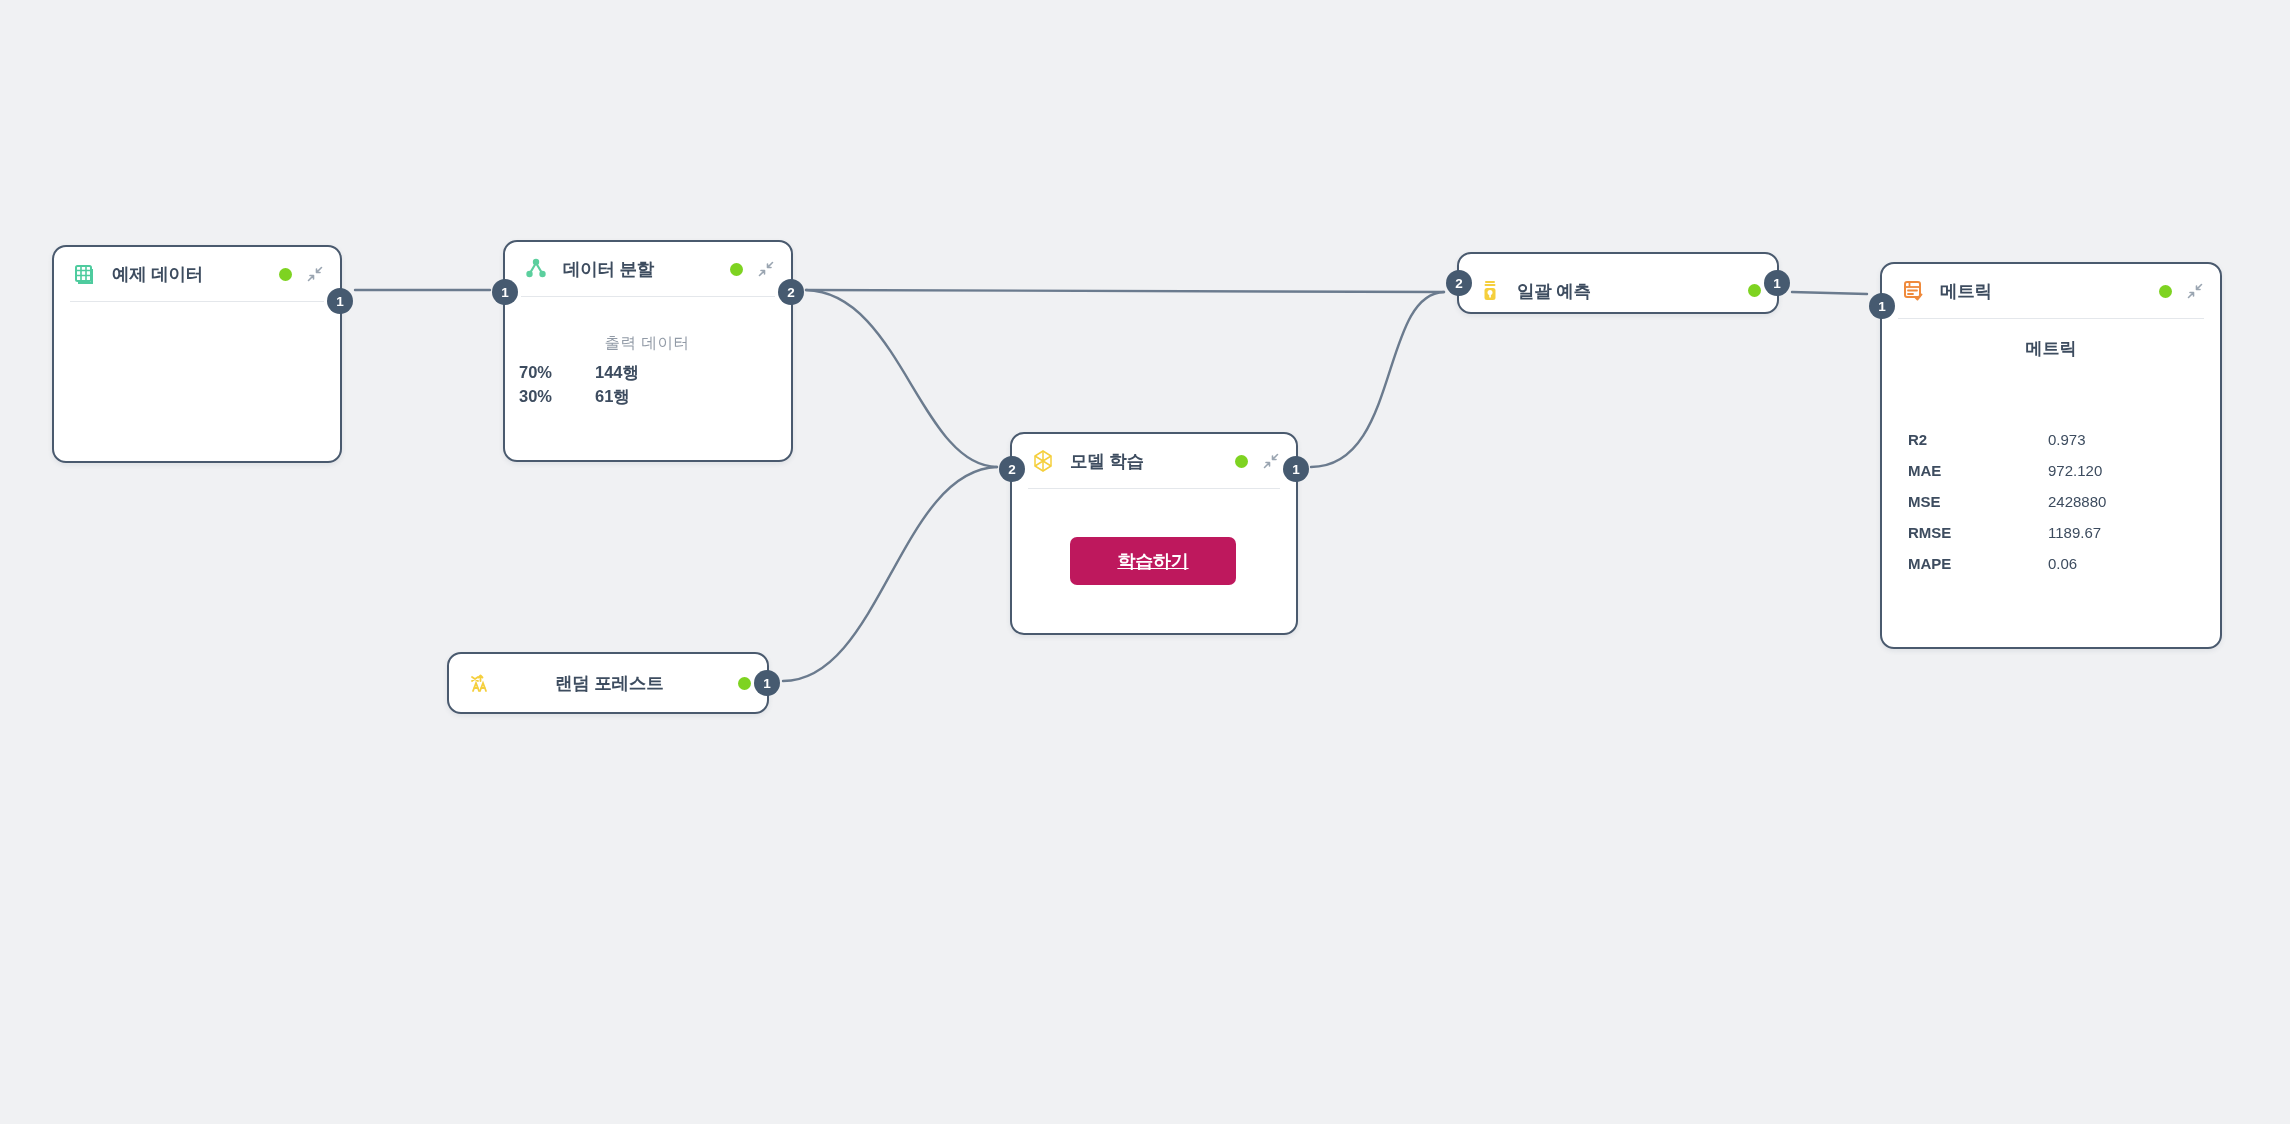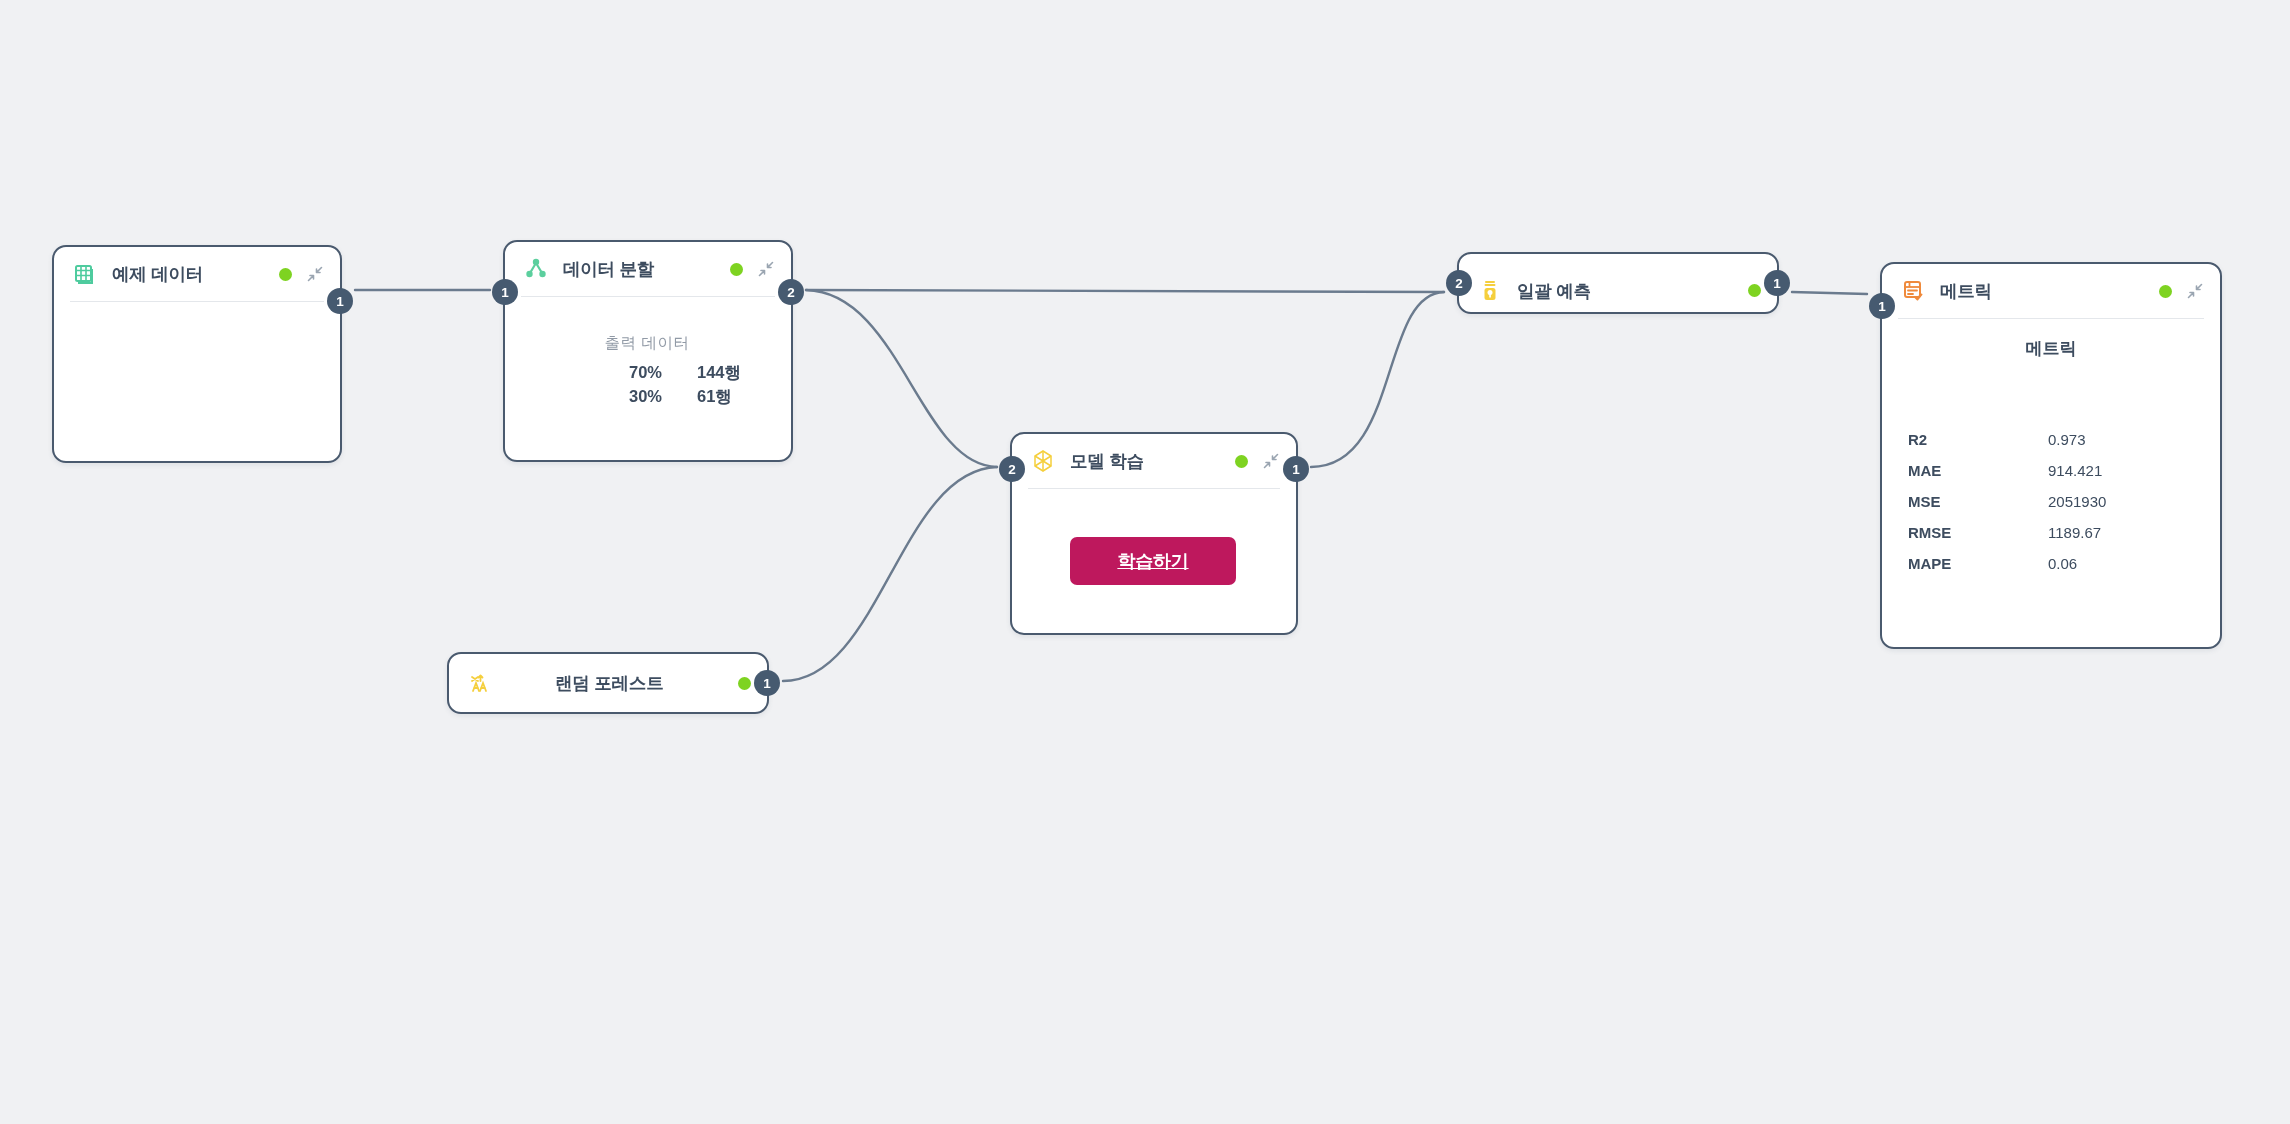--- a/index.html
+++ b/index.html
@@ -101,22 +101,22 @@
   .split-caption {
     text-align: center;
     font-size: 15.5px;
     color: #919aa6;
     margin-top: 22px;
     letter-spacing: 0.5px;
   }
   .split-rows { margin-top: 6px; }
   .split-row {
     display: flex;
-    justify-content: flex-end;
-    gap: 16px;
+    justify-content: flex-start;
+    gap: 24px;
     font-size: 16.5px;
     font-weight: 700;
     color: #3d4c5f;
     line-height: 24px;
   }
   .split-pct { width: 52px; text-align: left; }
   .split-cnt { width: 78px; text-align: left; }
 
   
   #node-model-training { left: 1010px; top: 432px; width: 288px; height: 203px; }
@@ -341,25 +341,25 @@
     <div class="divider"></div>
     <div class="node-body" style="padding:0;">
       <div class="metrics-heading">메트릭</div>
       <div class="metrics-table">
         <div class="metric-row">
           <span class="metric-key">R2</span>
           <span class="metric-val">0.973</span>
         </div>
         <div class="metric-row">
           <span class="metric-key">MAE</span>
-          <span class="metric-val">914.421</span>
+          <span class="metric-val">972.120</span>
         </div>
         <div class="metric-row">
           <span class="metric-key">MSE</span>
-          <span class="metric-val">2051930</span>
+          <span class="metric-val">2428880</span>
         </div>
         <div class="metric-row">
           <span class="metric-key">RMSE</span>
           <span class="metric-val">1189.67</span>
         </div>
         <div class="metric-row">
           <span class="metric-key">MAPE</span>
           <span class="metric-val">0.06</span>
         </div>
       </div>

